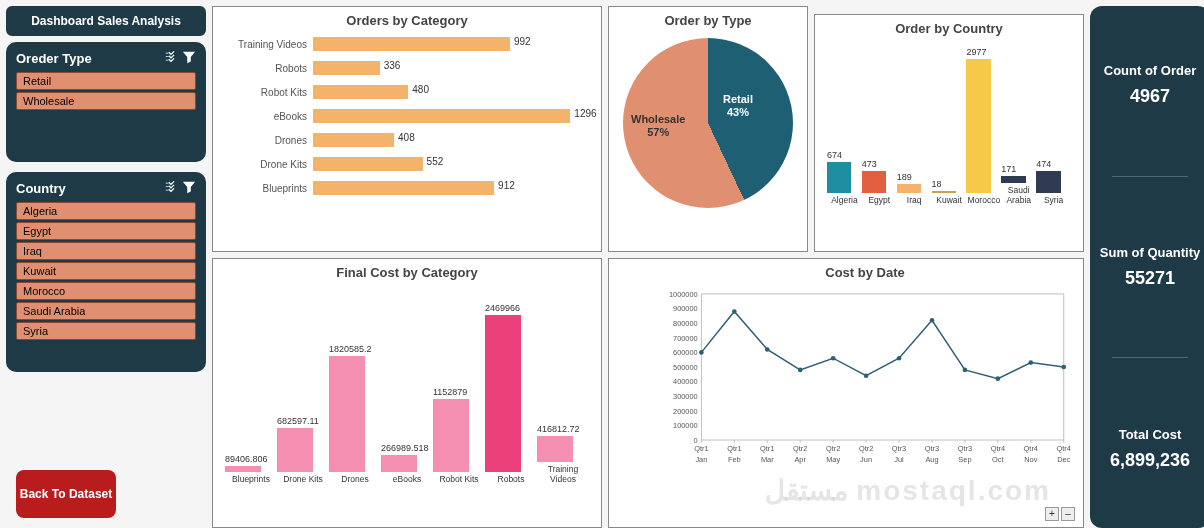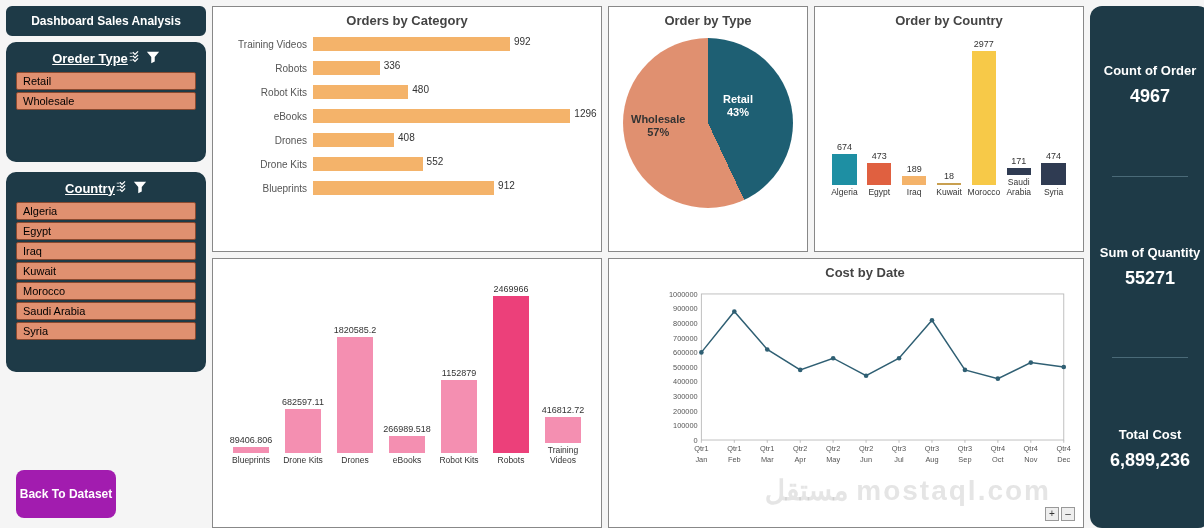--- a/index.html
+++ b/index.html
@@ -36,24 +36,23 @@
     background: #1e3a47;
     border: 2px solid #1e3a47;
     border-radius: 10px;
     padding: 6px 8px 8px;
     color: #fff;
   }
   .slicer-order-type { grid-column: 1; grid-row: 2; align-self: start; height: 120px;}
   .slicer-country { grid-column: 1; grid-row: 2 / 4; margin-top: 130px; height: 200px;}
   .slicer-header {
     display: flex;
-    justify-content: center;
+    justify-content: space-between;
     align-items: center;
     margin-bottom: 6px;
-    text-decoration: underline;
   }
   .slicer-title { font-weight: bold; font-size: 13px; }
   .slicer-icons { display:flex; gap:4px; }
   .slicer-icons svg { fill:#fff; }
   .slicer-item {
     background: #e09070;
     color: #000;
     border: 1px solid #8a4a30;
     border-radius: 2px;
     padding: 2px 6px;
@@ -70,21 +69,21 @@
   }
   .panel-title {
     text-align: center;
     font-weight: bold;
     font-size: 13px;
     color: #444;
     margin-bottom: 4px;
   }
   .orders-category { grid-column: 2; grid-row: 1 / 3; }
   .order-type { grid-column: 3; grid-row: 1 / 3; }
-  .order-country { grid-column: 4; grid-row: 1 / 3; }
+  .order-country { grid-column: 4; grid-row: 1 / 3; margin-top: 8px; }
   .final-cost { grid-column: 2; grid-row: 3; }
   .cost-date { grid-column: 3 / 5; grid-row: 3; padding-left: 48px; }
   .kpi-col {
     grid-column: 5;
     grid-row: 1 / 4;
     background: #1e3a47;
     border-radius: 12px;
     color: #fff;
     display: flex;
     flex-direction: column;
@@ -93,21 +92,21 @@
     padding: 20px 6px;
     text-align:center;
   }
   .kpi-block { padding: 6px 0; }
   .kpi-label { font-size: 13px; font-weight: bold; line-height: 1.3; }
   .kpi-value { font-size: 18px; font-weight: bold; margin-top: 6px; }
   .kpi-sep { width:70%; height:1px; background:#4a6a78; }
   .back-btn {
     grid-column:1; grid-row:3;
     align-self:end;
-    background:#a21caf; color:#fff;
+    background:#b91c1c; color:#fff;
     border-radius:8px;
     width:100px; height:48px;
     display:flex; align-items:center; justify-content:center;
     text-align:center; font-weight:bold; font-size:12px;
     margin-left:10px; margin-bottom:10px;
     cursor:pointer;
   }
   
   .hbar-row { display:flex; align-items:center; height:24px; }
   .hbar-label { width:90px; text-align:right; padding-right:6px; font-size:10px; color:#555;}
@@ -116,21 +115,21 @@
   .hbar-val { position:absolute; top:-1px; font-size:10px; color:#333; padding-left:4px; }
   
   .pie-wrap { position:relative; width:170px; height:170px; margin:10px auto 0; }
   .pie {
     width:170px; height:170px; border-radius:50%;
     background: conic-gradient(#1e5f73 0deg 154.8deg, #e09070 154.8deg 360deg);
   }
   .pie-label { position:absolute; font-weight:bold; font-size:11px; text-align:center; line-height:1.2;}
   
   .vbar-area { display:flex; align-items:flex-end; justify-content:space-around; height:150px; padding:0 2px;}
-  .vbar-col { display:flex; flex-direction:column; align-items:center; flex:1;}
+  .vbar-col { display:flex; flex-direction:column; flex:1;}
   .vbar-val { font-size:9px; color:#333; margin-bottom:2px;}
   .vbar-bar { width:70%; }
   .vbar-cat { font-size:8.5px; color:#333; margin-top:3px; text-align:center; line-height:1.1;}
   
   .line-svg { width:100%; height:190px; }
   .zoom-ctrl {
     position:absolute; bottom:6px; right:8px;
     display:flex; gap:2px;
   }
   .zoom-ctrl div {
@@ -298,20 +297,21 @@
         </div>
         <div class="vbar-col">
           <div class="vbar-val">474</div>
           <div class="vbar-bar" style="height: 21.33px; background: rgb(47, 59, 82);"></div>
           <div class="vbar-cat">Syria</div>
         </div>
       </div>
   </div>
 
   <div class="panel final-cost">
+    <div class="panel-title">Final Cost by Category</div>
     <div class="vbar-area" id="finalcost-bars" style="height:200px;">
         <div class="vbar-col">
           <div class="vbar-val">89406.806</div>
           <div class="vbar-bar" style="height: 5.67389px; background: rgb(244, 143, 177);"></div>
           <div class="vbar-cat">Blueprints</div>
         </div>
         <div class="vbar-col">
           <div class="vbar-val">682597.11</div>
           <div class="vbar-bar" style="height: 43.3187px; background: rgb(244, 143, 177);"></div>
           <div class="vbar-cat">Drone Kits</div>

